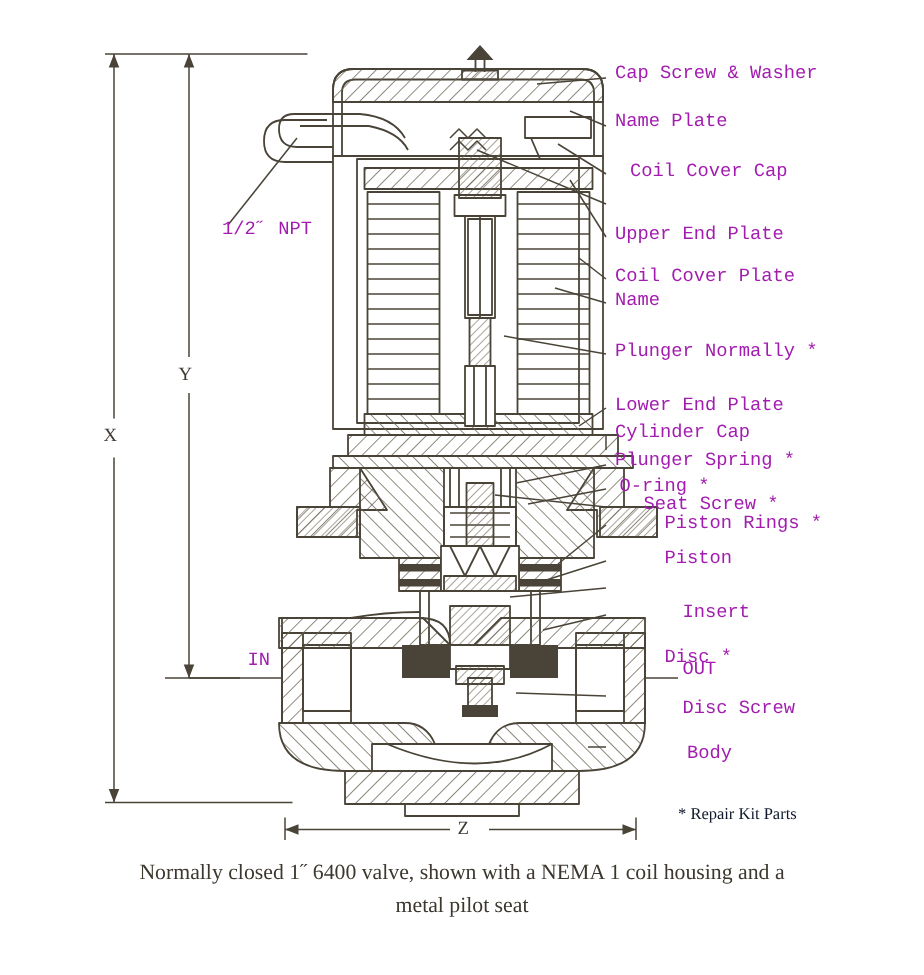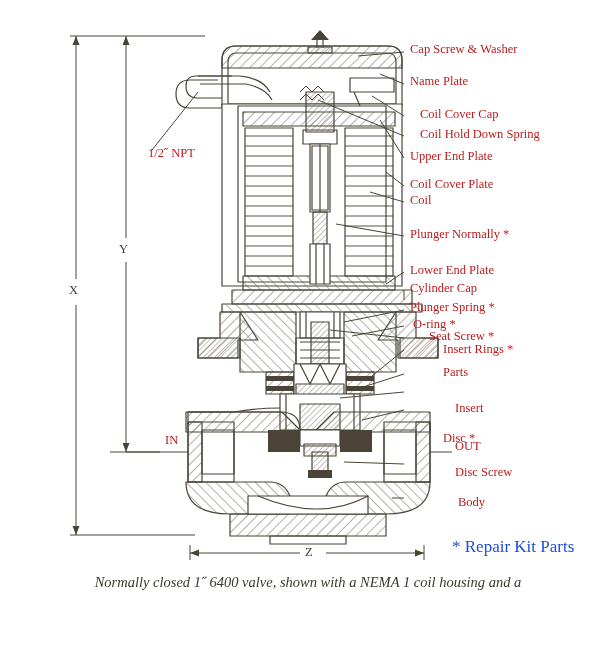--- a/index.html
+++ b/index.html
@@ -22,50 +22,49 @@
     height: 650px;
   }
   svg.diagram {
     position: absolute;
     left: 0; top: 0;
     width: 616px;
     height: 650px;
   }
   .lbl {
     position: absolute;
-    font-family: Liberation Serif, serif;
+    font-family: Liberation Mono, monospace;
     font-size: 12.5px;
-    color: #b91c1c;
+    color: #a21caf;
     white-space: nowrap;
     line-height: 1.1;
   }
   .dim {
     position: absolute;
     font-family: "Liberation Serif", serif;
     font-size: 12.5px;
     color: #403a30;
     white-space: nowrap;
   }
   .caption {
     position: absolute;
     left: 0;
     top: 572px;
     width: 616px;
     text-align: center;
     font-family: "Liberation Serif", serif;
-    font-style: italic;
     font-size: 14.5px;
     color: #3c382f;
     line-height: 1.5;
   }
   .footnote {
     position: absolute;
     font-family: "Liberation Serif", serif;
-    font-size: 17px;
-    color: #1d4ed8;
+    font-size: 11px;
+    color: #0f172a;
     white-space: nowrap;
   }
 </style>
 </head>
 <body>
 
 <div id="figure">
 
   <svg class="diagram" viewBox="0 0 616 650">
     <defs>
@@ -297,36 +296,36 @@
   <div class="dim" style="left:305px; top:545px;">Z</div>
 
   <div class="lbl" style="left:165px; top:434px;">IN</div>
   <div class="lbl" style="left:455px; top:440px;">OUT</div>
 
   <div class="lbl" style="left:148px; top:147px;">1/2˝ NPT</div>
 
   <div class="lbl" style="left:410px; top:43px;">Cap Screw &amp; Washer</div>
   <div class="lbl" style="left:410px; top:75px;">Name Plate</div>
   <div class="lbl" style="left:420px; top:108px;">Coil Cover Cap</div>
-  <div class="lbl" style="left:420px; top:128px;">Coil Hold Down Spring</div>
   <div class="lbl" style="left:410px; top:150px;">Upper End Plate</div>
   <div class="lbl" style="left:410px; top:178px;">Coil Cover Plate</div>
-  <div class="lbl" style="left:410px; top:194px;">Coil</div>
+  <div class="lbl" style="left:410px; top:194px;">Name</div>
   <div class="lbl" style="left:410px; top:228px;">Plunger Normally *</div>
   <div class="lbl" style="left:410px; top:264px;">Lower End Plate</div>
   <div class="lbl" style="left:410px; top:282px;">Cylinder Cap</div>
   <div class="lbl" style="left:410px; top:301px;">Plunger Spring *</div>
   <div class="lbl" style="left:413px; top:318px;">O-ring *</div>
   <div class="lbl" style="left:429px; top:330px;">Seat Screw *</div>
-  <div class="lbl" style="left:443px; top:343px;">Insert Rings *</div>
-  <div class="lbl" style="left:443px; top:366px;">Parts</div>
+  <div class="lbl" style="left:443px; top:343px;">Piston Rings *</div>
+  <div class="lbl" style="left:443px; top:366px;">Piston</div>
   <div class="lbl" style="left:443px; top:384px;margin-top:48px;">Disc *</div>
   <div class="lbl" style="left:455px; top:402px;">Insert</div>
   <div class="lbl" style="left:455px; top:466px;">Disc Screw</div>
   <div class="lbl" style="left:458px; top:496px;">Body</div>
 
   <div class="footnote" style="left:452px; top:537px;">* Repair Kit Parts</div>
 
   <div class="caption">
     <div>Normally closed 1˝ 6400 valve, shown with a NEMA 1 coil housing and a</div>
+    <div>metal pilot seat</div>
   </div>
 
 </div>
 
 </body></html>

